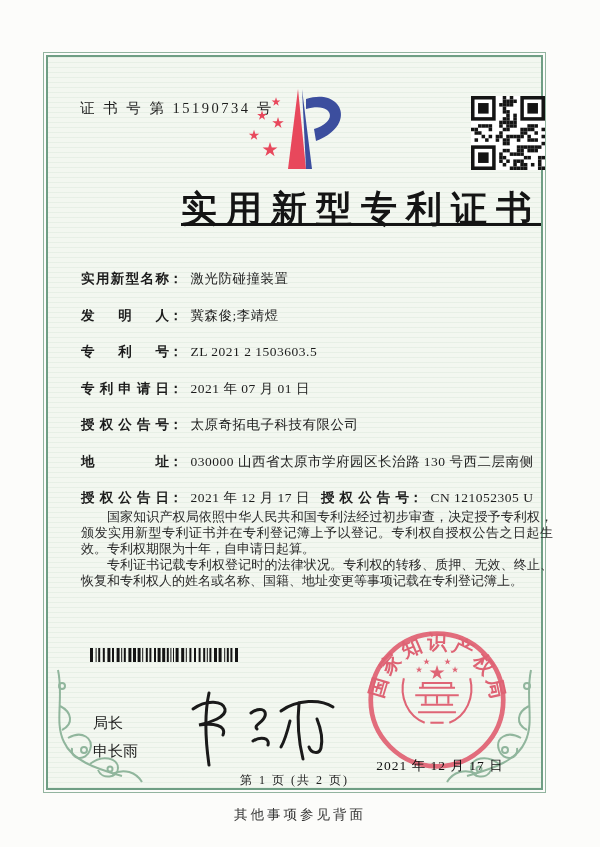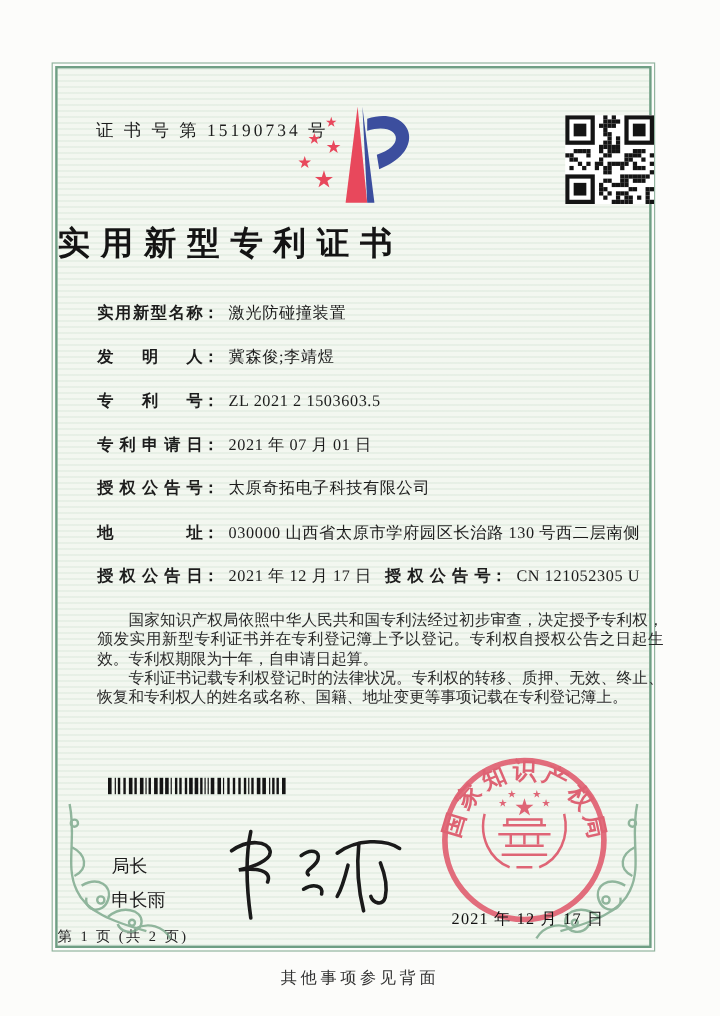--- a/index.html
+++ b/index.html
@@ -26,25 +26,25 @@
   }
   
   .cert-no{
     position:absolute;left:32px;top:42px;
     font-size:14.5px;letter-spacing:2.5px;color:#1d1d1d;
   }
   .logo{position:absolute;left:178px;top:26px;width:140px;height:92px;}
   .qr{position:absolute;left:423px;top:39px;width:74px;height:74px;background:#fff;}
   .title{
     position:absolute;left:0;top:128px;width:100%;
-    text-align:left;font-size:27px;font-weight:700;
-    letter-spacing:9px;color:#141414;
-  }
-  
-  .fields{position:absolute;left:33px;top:195px;width:460px;font-size:13.5px;color:#1c1c1c;}
+    text-align:right;font-size:36px;font-weight:700;
+    letter-spacing:9px;color:#141414;text-decoration:underline;
+  }
+  
+  .fields{position:absolute;left:33px;top:213px;width:460px;font-size:13.5px;color:#1c1c1c;}
   .frow{height:22px;margin-bottom:14.5px;white-space:nowrap;}
   .flabel{
     display:inline-block;width:88px;
     text-align:justify;text-align-last:justify;
     font-weight:600;vertical-align:top;
   }
   .fcolon{font-weight:600;margin-right:8px;}
   .fvalue{letter-spacing:.5px;}
   .frow-double .second{margin-left:11px;}
   
@@ -59,21 +59,21 @@
   .signer{position:absolute;left:45px;top:652px;font-size:15px;color:#1b1b1b;line-height:28px;}
   .signature{position:absolute;left:125px;top:628px;width:170px;height:86px;}
   
   .seal{position:absolute;left:318px;top:572px;width:142px;height:142px;opacity:.88;}
   .seal-date{
     position:absolute;left:312px;top:700px;width:160px;text-align:center;
     font-size:13.5px;color:#111;letter-spacing:1px;z-index:3;
   }
   
   .page-num{
-    position:absolute;left:0;top:715px;width:100%;
+    position:absolute;left:0;top:715px;width:100%;text-align:center;
     font-size:12px;letter-spacing:2px;color:#222;
   }
   .back-note{
     position:absolute;left:0;top:806px;width:600px;text-align:center;
     font-size:13.5px;letter-spacing:3px;color:#333;
   }
   
   .ornament{position:absolute;width:96px;height:118px;opacity:.8;}
   .ornament.bl{left:2px;bottom:2px;}
   .ornament.br{right:2px;bottom:2px;transform:scaleX(-1);}

